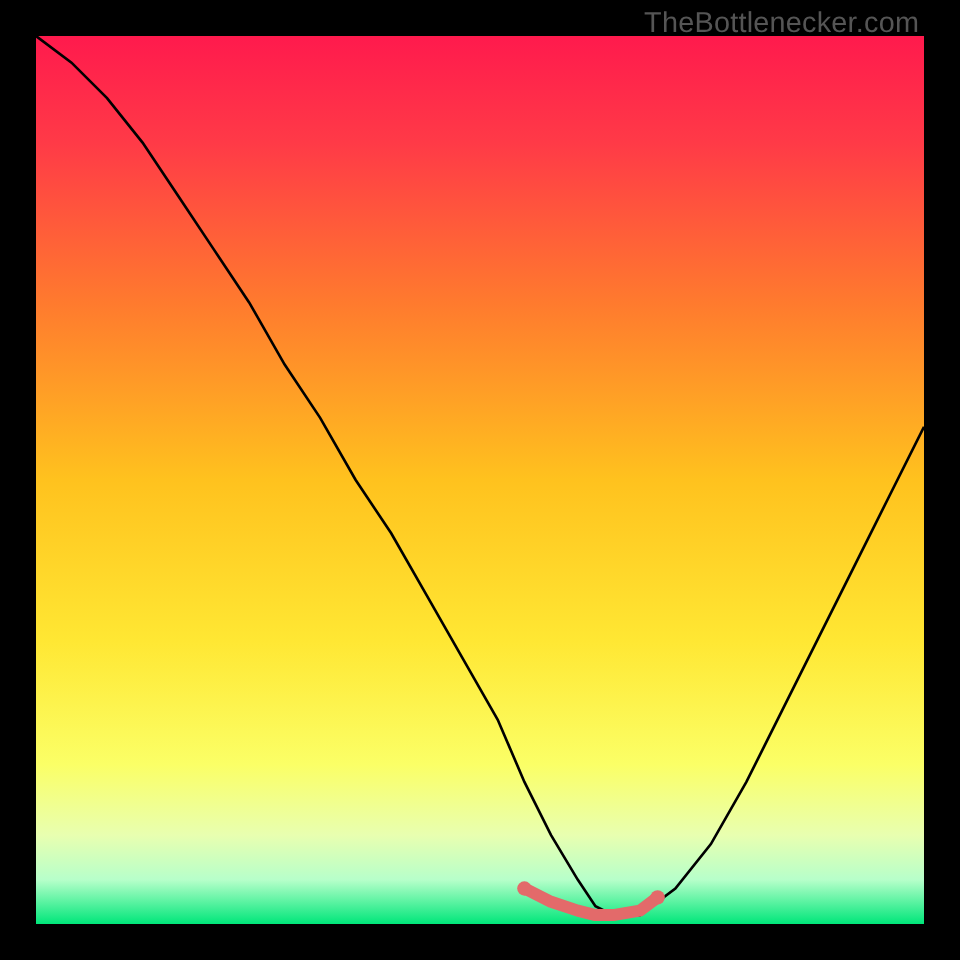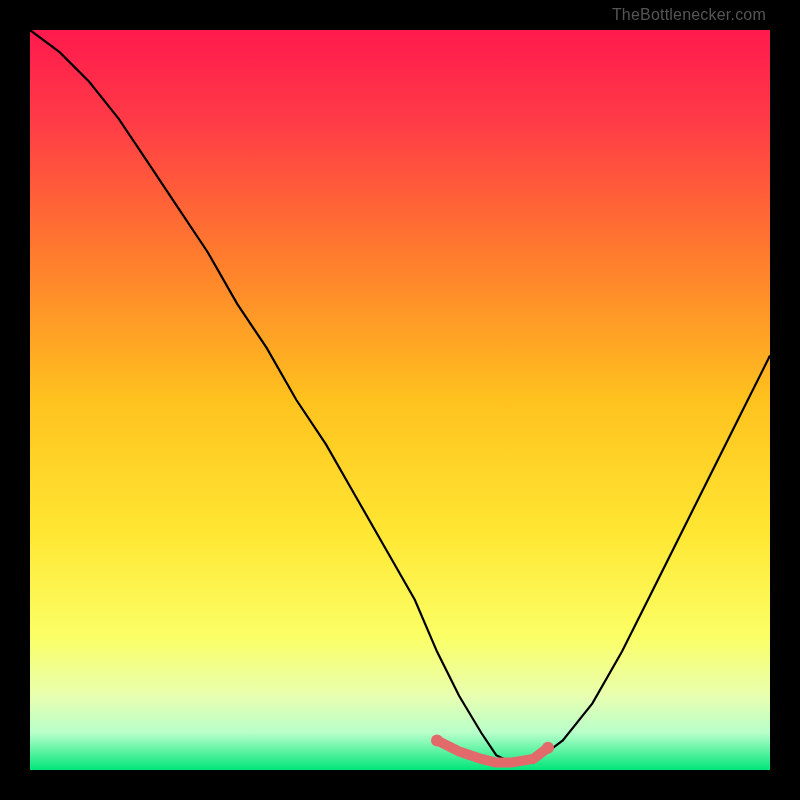--- a/index.html
+++ b/index.html
@@ -24,21 +24,21 @@
     left: 0;
     top: 0;
     width: 740px;
     height: 740px;
   }
   .watermark {
     position: absolute;
     top: 6px;
     right: 34px;
     color: #555;
-    font-size: 16px;
+    font-size: 24px;
     letter-spacing: 0.2px;
   }
   svg { display: block; }
 </style>
 </head>
 <body>
 
 <div class="watermark">TheBottleneсker.com</div>
 
 <div class="frame">

